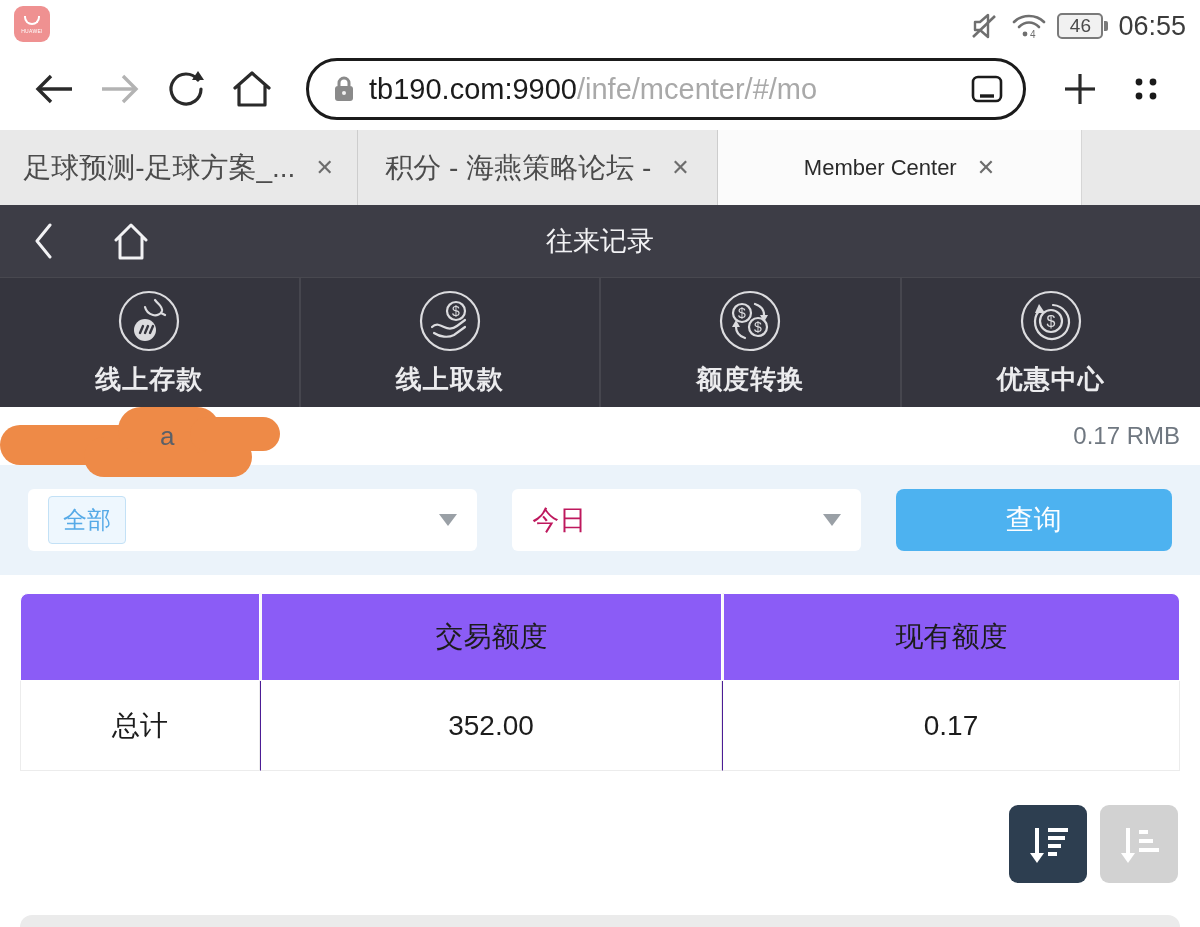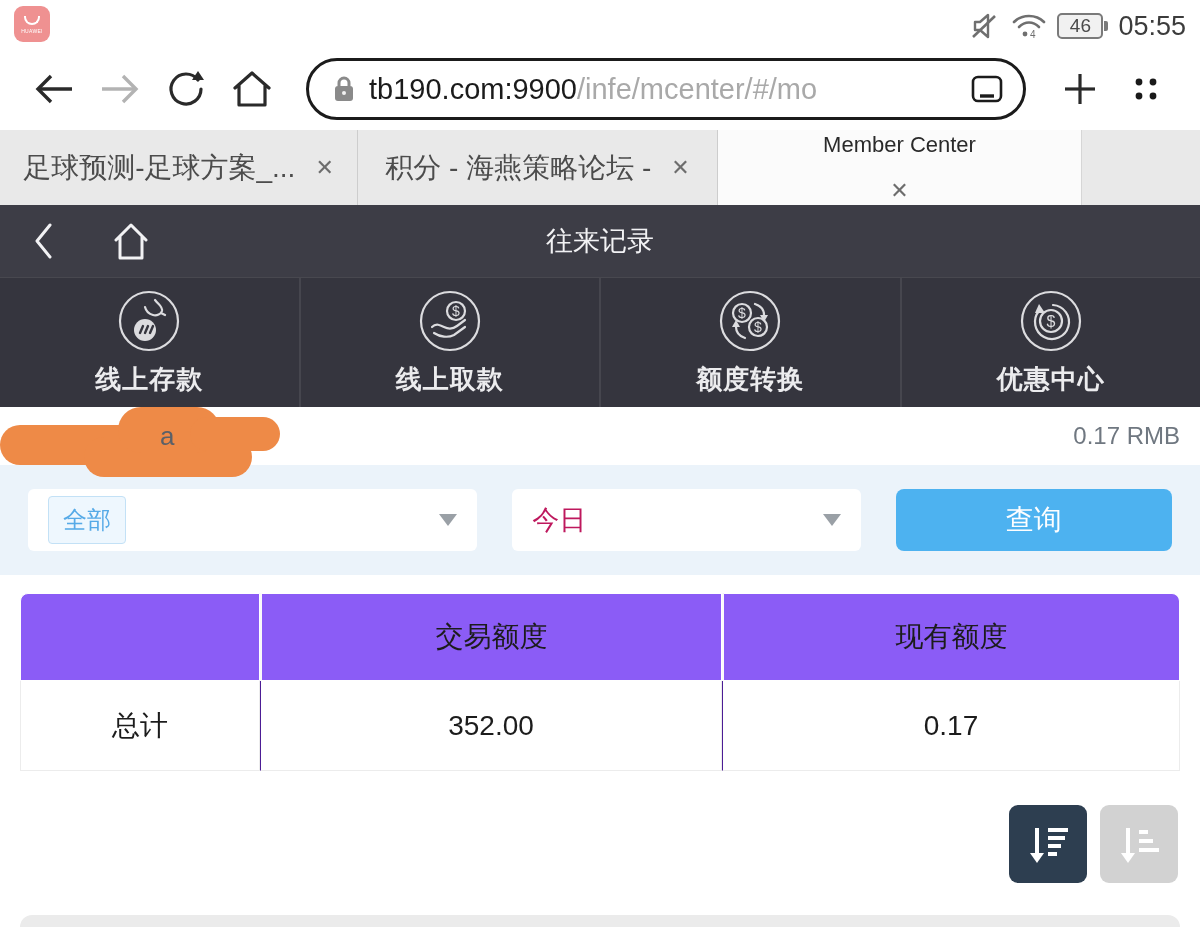--- a/index.html
+++ b/index.html
@@ -25,21 +25,21 @@
   .url-path { font-size:29px; color:#a9a9a9; white-space:nowrap; overflow:hidden; }
   .url-desktop { margin-left:auto; flex:none; }
 
   
   .tabstrip { height:75px; background:#e9e9e9; display:flex; }
   .tab { display:flex; align-items:center; justify-content:center; gap:20px; border-right:1px solid #cdcdcd; height:100%; }
   .tab .tab-label { font-size:28px; color:#4c4c4c; white-space:nowrap; overflow:hidden; }
   .tab .tab-close { font-size:22px; color:#6d6d6d; }
   .tab-1 { width:358px; }
   .tab-2 { width:360px; }
-  .tab-3 { width:364px; background:#fbfbfb; border-right:1px solid #d6d6d6;flex-direction:column; }
+  .tab-3 { width:364px; background:#fbfbfb; border-right:1px solid #d6d6d6; }
   .tab-3 .tab-label { color:#2a2a2a; font-size:22px; }
   .tab-filler { flex:1; }
 
   
   .page-header { height:72px; background:#3d3d46; position:relative; display:flex; align-items:center; padding:0 30px; }
   .page-title { position:absolute; left:0; right:0; text-align:center; color:#f2f2f4; font-size:27px; }
   .hdr-home { margin-left:52px; }
 
   
   .menu { height:130px; background:#35353e; display:flex; border-top:1px solid #48484f; }
@@ -114,21 +114,21 @@
         <svg width="38" height="32" viewBox="0 0 38 32">
             <path d="M4 12 C12 4, 26 4, 34 12" fill="none" stroke="#6f6f6f" stroke-width="2.6" stroke-linecap="round"></path>
             <path d="M9 17 C15 11, 23 11, 29 17" fill="none" stroke="#6f6f6f" stroke-width="2.6" stroke-linecap="round"></path>
             <circle cx="15" cy="24" r="2.4" fill="#6f6f6f"></circle>
             <text x="20" y="28" font-size="10" fill="#6f6f6f" font-family="Liberation Sans, sans-serif">4</text>
           </svg>
       </span>
       <span class="battery">
         <span>46</span>
       </span>
-      <span class="clock">05:55</span>
+      <span class="clock">06:55</span>
     </div>
   </div>
 
   <div class="toolbar">
     <span class="tool-btn">
       <svg width="44" height="38" viewBox="0 0 44 38">
           <line x1="6" y1="19" x2="40" y2="19" stroke="#2a2a2a" stroke-width="3.4"></line>
           <polyline points="19,6 6,19 19,32" fill="none" stroke="#2a2a2a" stroke-width="3.4" stroke-linejoin="miter"></polyline>
         </svg>
     </span>

